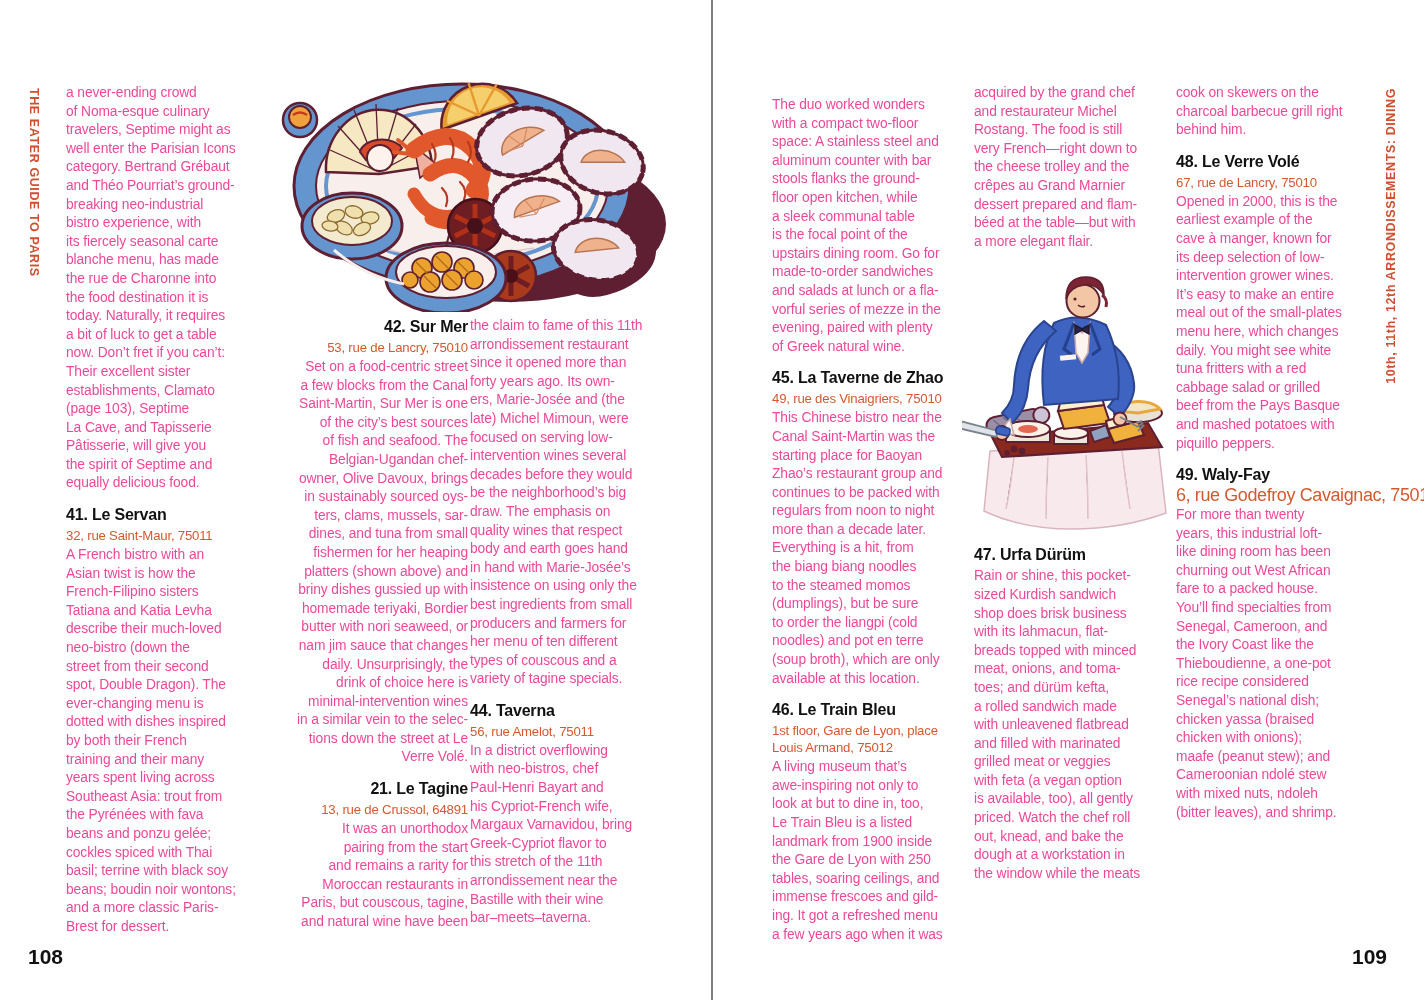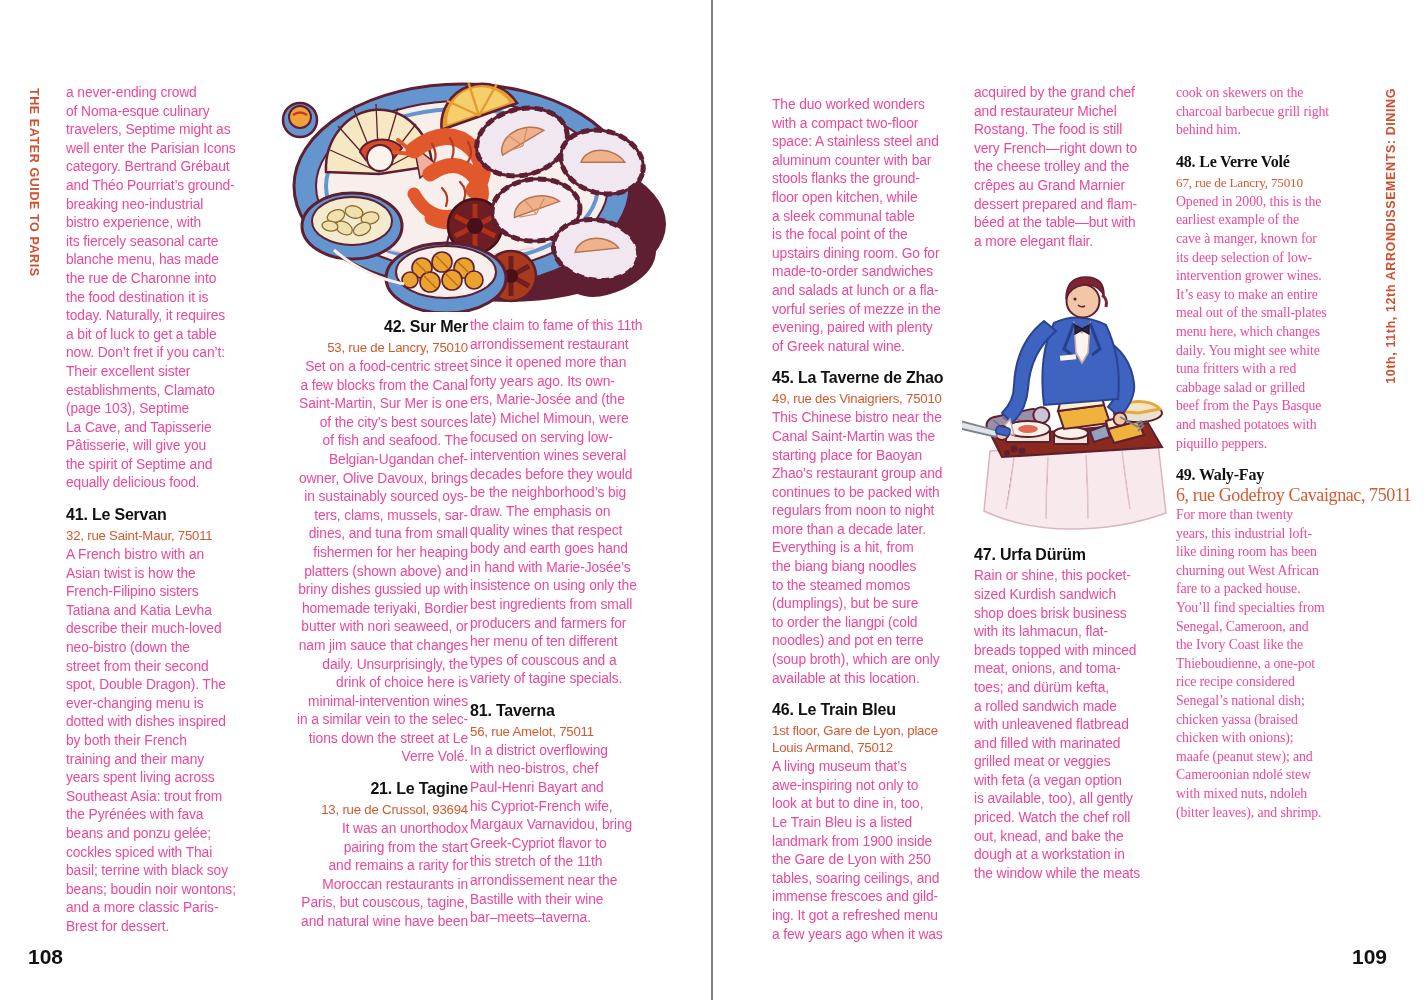--- a/index.html
+++ b/index.html
@@ -261,21 +261,21 @@
 nam jim sauce that changes
 daily. Unsurprisingly, the
 drink of choice here is
 minimal-intervention wines
 in a similar vein to the selec-
 tions down the street at Le
 Verre Volé.</p>
   </div>
   <div>
     <h3 class="entry-title">21. Le Tagine</h3>
-    <div class="entry-address">13, rue de Crussol, 93694</div>
+    <div class="entry-address">13, rue de Crussol, 64891</div>
     <p class="bodytext">It was an unorthodox
 pairing from the start
 and remains a rarity for
 Moroccan restaurants in
 Paris, but couscous, tagine,
 and natural wine have been</p>
   </div>
 </div>
 
 <div class="col" style="left:470px;top:317px;">
@@ -293,21 +293,21 @@
 quality wines that respect
 body and earth goes hand
 in hand with Marie-Josée’s
 insistence on using only the
 best ingredients from small
 producers and farmers for
 her menu of ten different
 types of couscous and a
 variety of tagine specials.</p>
   <div>
-    <h3 class="entry-title">81. Taverna</h3>
+    <h3 class="entry-title">44. Taverna</h3>
     <div class="entry-address">56, rue Amelot, 75011</div>
     <p class="bodytext">In a district overflowing
 with neo-bistros, chef
 Paul-Henri Bayart and
 his Cypriot-French wife,
 Margaux Varnavidou, bring
 Greek-Cypriot flavor to
 this stretch of the 11th
 arrondissement near the
 Bastille with their wine
@@ -484,21 +484,21 @@
 grilled meat or veggies
 with feta (a vegan option
 is available, too), all gently
 priced. Watch the chef roll
 out, knead, and bake the
 dough at a workstation in
 the window while the meats</p>
   </div>
 </div>
 
-<div class="col" style="left:1176px;top:84px;font-family:Liberation Serif, serif;">
+<div class="col" style="left:1176px;top:84px;">
   <p class="bodytext">cook on skewers on the
 charcoal barbecue grill right
 behind him.</p>
   <div>
     <h3 class="entry-title">48. Le Verre Volé</h3>
     <div class="entry-address">67, rue de Lancry, 75010</div>
     <p class="bodytext">Opened in 2000, this is the
 earliest example of the
 cave à manger, known for
 its deep selection of low-

